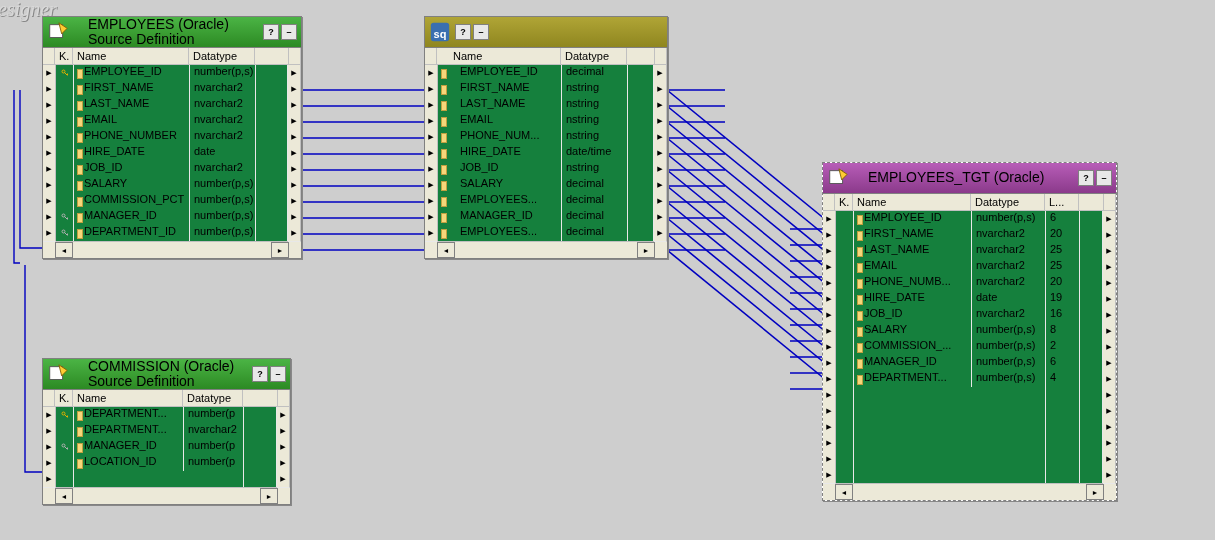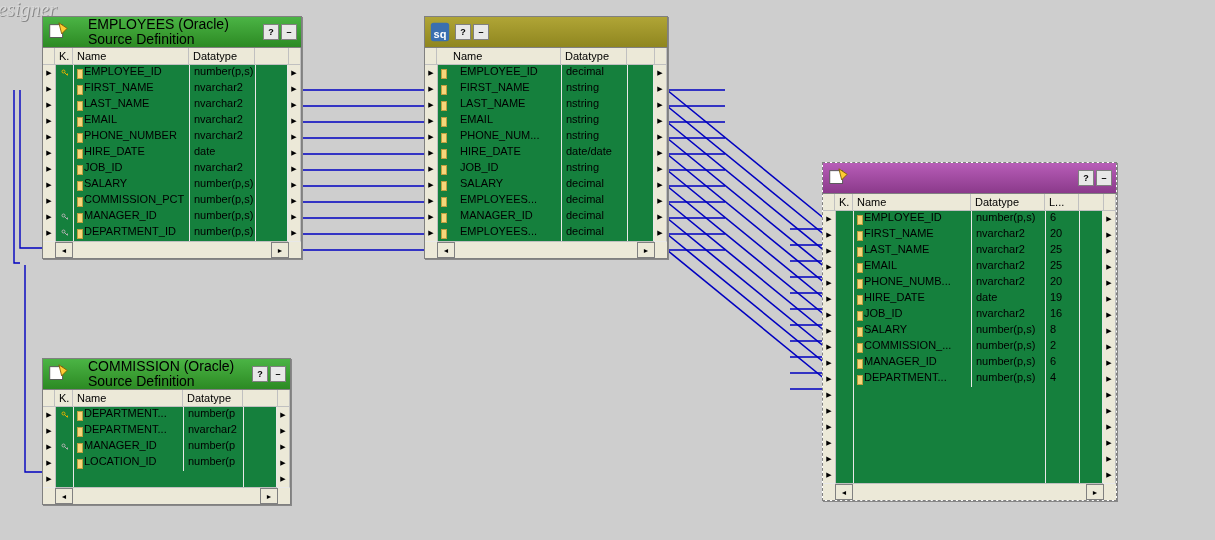--- a/index.html
+++ b/index.html
@@ -366,21 +366,21 @@
         <div class="row">
           <div class="port">▶</div>
           <div class="ncell" style="width: 124px; padding-left: 22px;">PHONE_NUM...</div>
           <div class="dcell" style="width:66px;">nstring</div>
           <div class="dcell" style="flex:1;"></div>
           <div class="port">▶</div>
         </div>
         <div class="row">
           <div class="port">▶</div>
           <div class="ncell" style="width: 124px; padding-left: 22px;">HIRE_DATE</div>
-          <div class="dcell" style="width:66px;">date/date</div>
+          <div class="dcell" style="width:66px;">date/time</div>
           <div class="dcell" style="flex:1;"></div>
           <div class="port">▶</div>
         </div>
         <div class="row">
           <div class="port">▶</div>
           <div class="ncell" style="width: 124px; padding-left: 22px;">JOB_ID</div>
           <div class="dcell" style="width:66px;">nstring</div>
           <div class="dcell" style="flex:1;"></div>
           <div class="port">▶</div>
         </div>
@@ -423,20 +423,21 @@
   </div>
 </div>
 
 <div class="panel" style="left:822px;top:162px;width:293px;border-style:dashed;">
   <div class="panel-header hdr-purple">
     <svg class="icon" viewBox="0 0 24 24">
         <rect x="3" y="4" width="14" height="14" fill="#fff" stroke="#555"></rect>
         <path d="M13 2 L22 8 L16 14 Z" fill="#FFCC33" stroke="#806000"></path>
       </svg>
     <div class="titles">
+      <div class="title-line">EMPLOYEES_TGT (Oracle)</div>
     </div>
     <div class="ctrls">
       <div class="btn">?</div>
       <div class="btn">–</div>
     </div>
   </div>
   <div class="body-wrap">
     <div class="cols-hdr">
       <div class="cell" style="width:12px;"></div>
       <div class="cell" style="width:18px;">K.</div>

